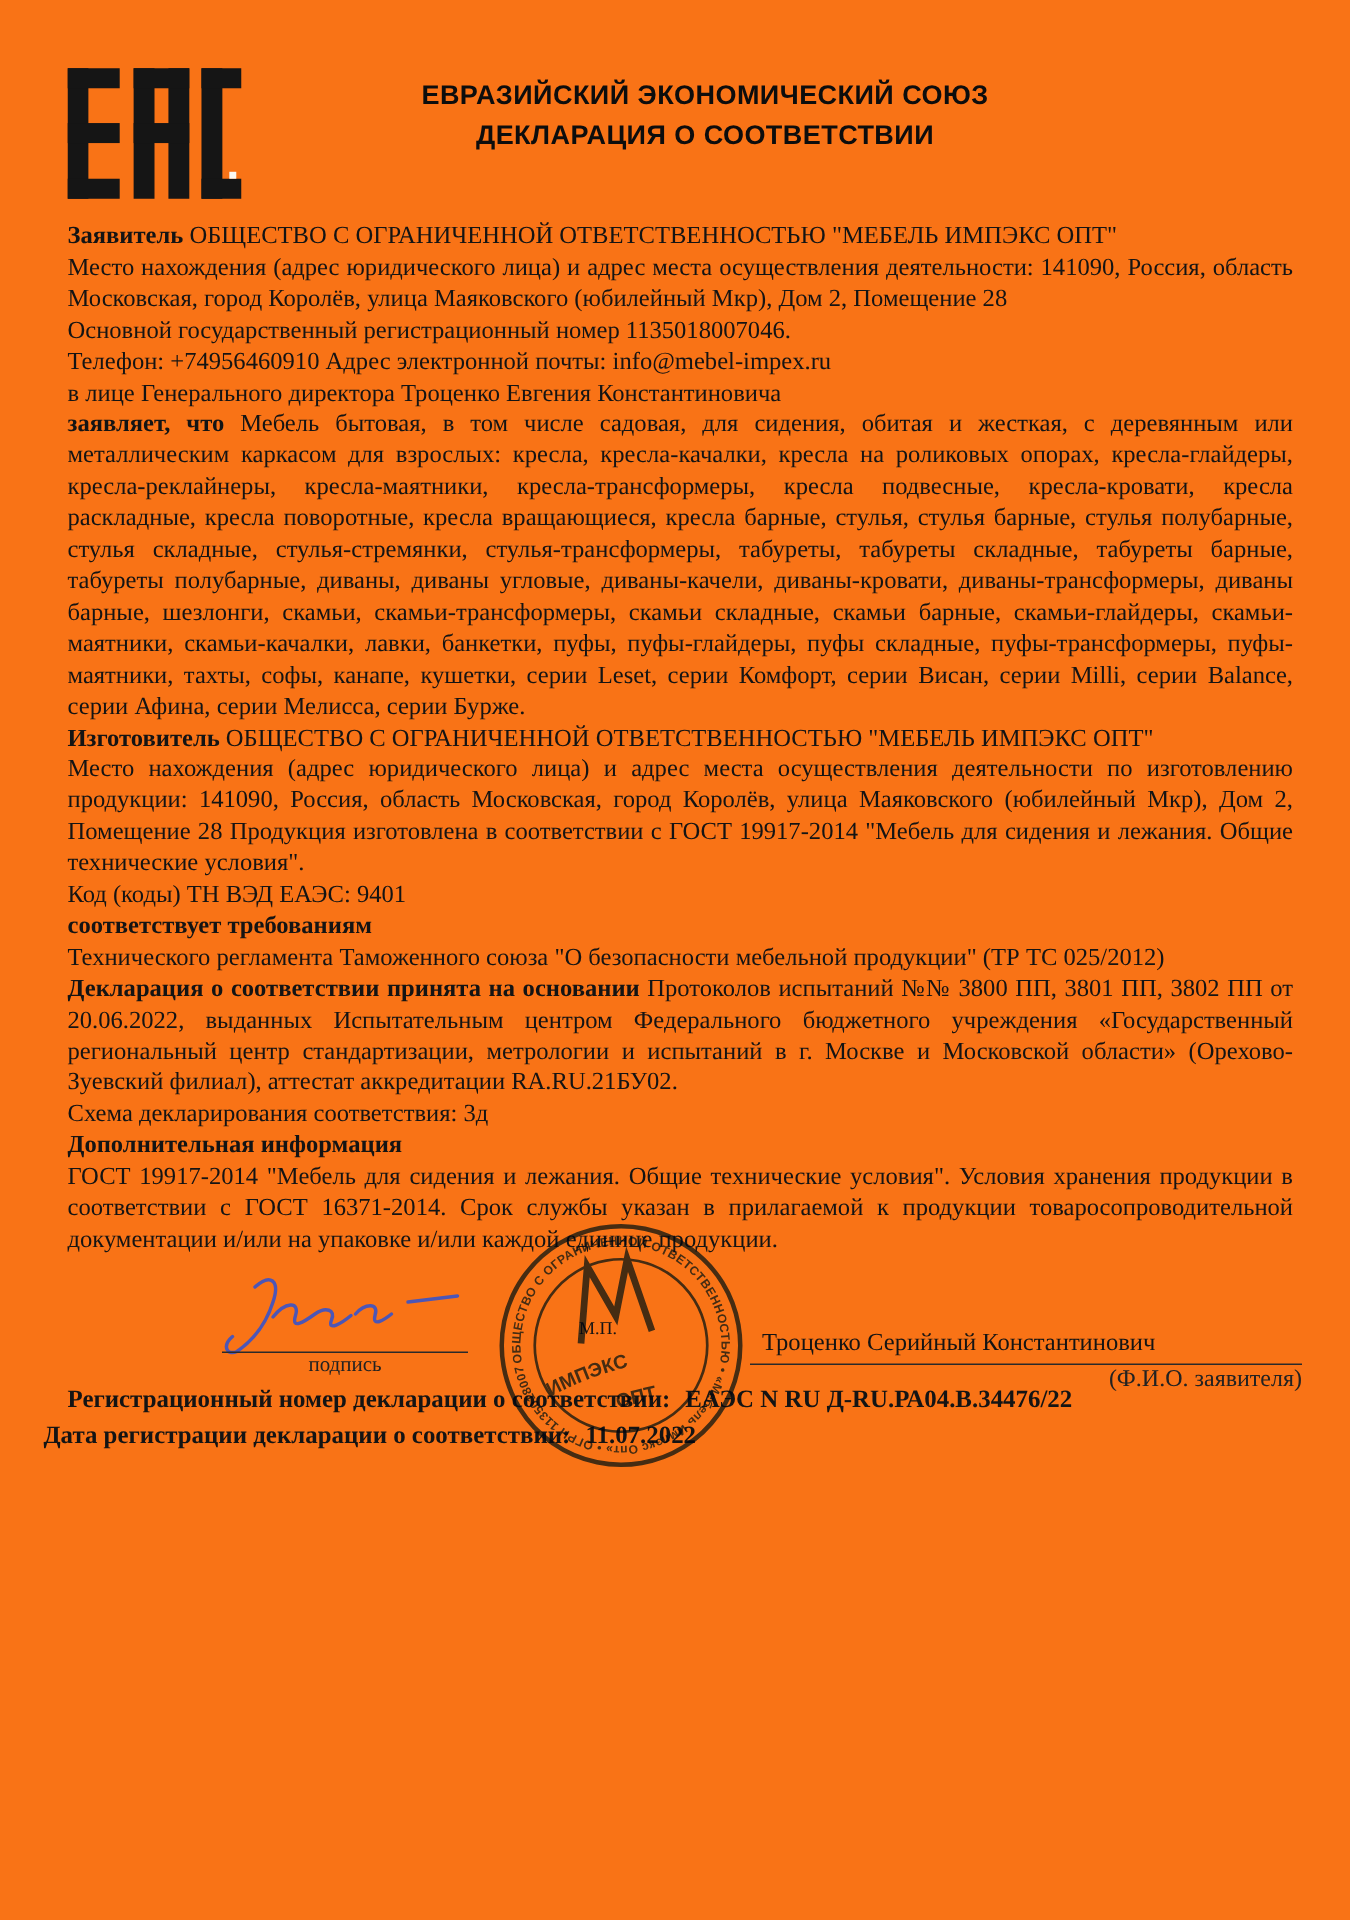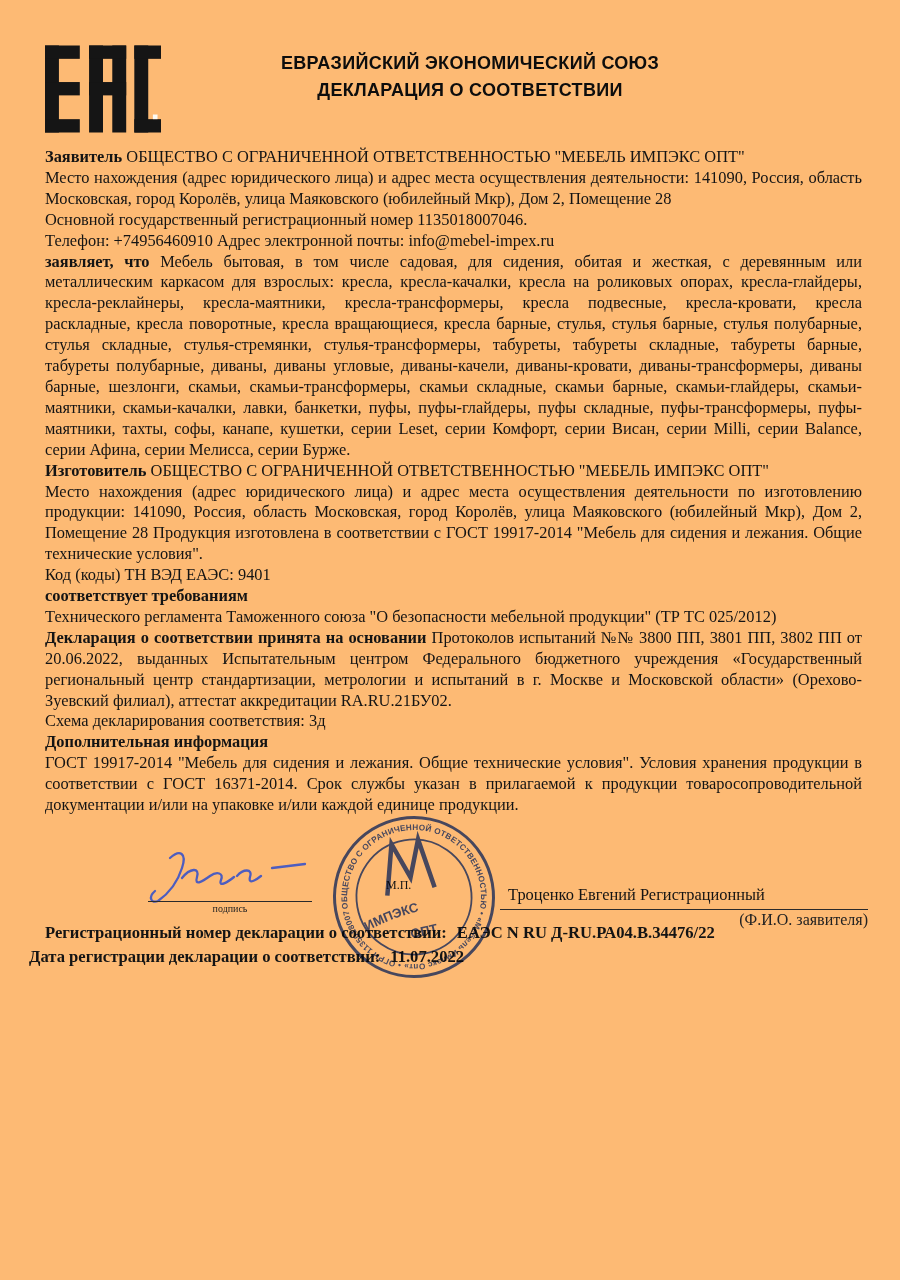--- a/index.html
+++ b/index.html
@@ -1,33 +1,33 @@
 <!DOCTYPE html>
 <html><head>
 <meta charset="utf-8">
 <style>
   html,body{margin:0;padding:0;}
-  .page{position:relative;width:900px;height:1280px;background:#fdba74;overflow:hidden;
+  .page{position:relative;width:900px;height:1280px;background:#f97316;overflow:hidden;
         font-family:"Liberation Serif",serif;color:#141414;}
   .abs{position:absolute;}
   
   .eac-logo{position:absolute;left:45px;top:44px;width:116px;height:90px;}
   .titles{position:absolute;left:40px;right:0;top:50px;text-align:center;
           font-family:"Liberation Sans",sans-serif;font-weight:bold;font-size:18px;
           line-height:27px;color:#0d0d0d;letter-spacing:.3px;}
   
   .body-text{position:absolute;left:45px;top:147px;width:817px;font-size:16.4px;
              line-height:20.9px;text-align:justify;}
   .body-text p{margin:0;}
   b{font-weight:bold;}
   
   .validity{left:45px;top:828px;font-weight:bold;font-size:16.4px;white-space:nowrap;}
   .sig-svg{left:140px;top:844px;}
   .sigline{left:148px;top:901px;width:164px;border-top:1.6px solid #2a2a2a;height:0;}
-  .sigcap{left:148px;top:903px;width:164px;text-align:center;font-size:10px;color:#222;}
+  .sigcap{left:148px;top:903px;width:164px;text-align:center;font-size:14px;color:#222;}
   .mp{left:386px;top:878px;font-size:12px;}
   .fio{left:508px;top:885px;font-size:16.4px;white-space:nowrap;}
   .fioline{left:500px;top:909px;width:368px;border-top:1.6px solid #2a2a2a;height:0;}
   .fiocap{left:500px;top:911px;width:368px;text-align:right;font-size:16px;color:#222;}
   .reg{left:45px;top:923px;font-weight:bold;font-size:16.6px;white-space:nowrap;}
   .datereg{left:29px;top:947px;font-weight:bold;font-size:16.6px;white-space:nowrap;}
   .gap{margin-left:10px;text-align:center;}
   
   .stamp{position:absolute;left:330px;top:813px;width:168px;height:168px;
          opacity:.87;mix-blend-mode:multiply;z-index:5;}
@@ -57,20 +57,21 @@
   <div class="titles">
     <div>ЕВРАЗИЙСКИЙ ЭКОНОМИЧЕСКИЙ СОЮЗ</div>
     <div>ДЕКЛАРАЦИЯ О СООТВЕТСТВИИ</div>
   </div>
 
   <div class="body-text">
     <p><b>Заявитель</b> <span>ОБЩЕСТВО С ОГРАНИЧЕННОЙ ОТВЕТСТВЕННОСТЬЮ "МЕБЕЛЬ ИМПЭКС ОПТ"</span></p>
     <p>Место нахождения (адрес юридического лица) и адрес места осуществления деятельности: 141090, Россия, область Московская, город Королёв, улица Маяковского (юбилейный Мкр), Дом 2, Помещение 28</p>
     <p>Основной государственный регистрационный номер 1135018007046.</p>
     <p>Телефон: +74956460910 Адрес электронной почты: info@mebel-impex.ru</p>
+    <p>в лице Генерального директора Троценко Евгения Константиновича</p>
     <p><b>заявляет, что</b> <span>Мебель бытовая, в том числе садовая, для сидения, обитая и жесткая, с деревянным или металлическим каркасом для взрослых: кресла, кресла-качалки, кресла на роликовых опорах, кресла-глайдеры, кресла-реклайнеры, кресла-маятники, кресла-трансформеры, кресла подвесные, кресла-кровати, кресла раскладные, кресла поворотные, кресла вращающиеся, кресла барные, стулья, стулья барные, стулья полубарные, стулья складные, стулья-стремянки, стулья-трансформеры, табуреты, табуреты складные, табуреты барные, табуреты полубарные, диваны, диваны угловые, диваны-качели, диваны-кровати, диваны-трансформеры, диваны барные, шезлонги, скамьи, скамьи-трансформеры, скамьи складные, скамьи барные, скамьи-глайдеры, скамьи-маятники, скамьи-качалки, лавки, банкетки, пуфы, пуфы-глайдеры, пуфы складные, пуфы-трансформеры, пуфы-маятники, тахты, софы, канапе, кушетки, серии Leset, серии Комфорт, серии Висан, серии Milli, серии Balance, серии Афина, серии Мелисса, серии Бурже.</span></p>
     <p><b>Изготовитель</b> <span>ОБЩЕСТВО С ОГРАНИЧЕННОЙ ОТВЕТСТВЕННОСТЬЮ "МЕБЕЛЬ ИМПЭКС ОПТ"</span></p>
     <p>Место нахождения (адрес юридического лица) и адрес места осуществления деятельности по изготовлению продукции: 141090, Россия, область Московская, город Королёв, улица Маяковского (юбилейный Мкр), Дом 2, Помещение 28 Продукция изготовлена в соответствии с ГОСТ 19917-2014 "Мебель для сидения и лежания. Общие технические условия".</p>
     <p>Код (коды) ТН ВЭД ЕАЭС: 9401</p>
     <p><b>соответствует требованиям</b></p>
     <p>Технического регламента Таможенного союза "О безопасности мебельной продукции" (ТР ТС 025/2012)</p>
     <p><b>Декларация о соответствии принята на основании</b> <span>Протоколов испытаний №№ 3800 ПП, 3801 ПП, 3802 ПП от 20.06.2022, выданных Испытательным центром Федерального бюджетного учреждения «Государственный региональный центр стандартизации, метрологии и испытаний в г. Москве и Московской области» (Орехово-Зуевский филиал), аттестат аккредитации RA.RU.21БУ02.</span></p>
     <p>Схема декларирования соответствия: 3д</p>
     <p><b>Дополнительная информация</b></p>
     <p>ГОСТ 19917-2014 "Мебель для сидения и лежания. Общие технические условия". Условия хранения продукции в соответствии с ГОСТ 16371-2014. Срок службы указан в прилагаемой к продукции товаросопроводительной документации и/или на упаковке и/или каждой единице продукции.</p>
@@ -83,21 +84,21 @@
       <path d="M42 34 C50 24 60 23 57 33 C54 43 63 37 70 32 C77 27 84 29 81 36 C78 44 88 38 94 33"></path>
       <path d="M97 32 C103 25 113 24 110 33 C108 41 116 36 121 32"></path>
       <path d="M132 24 L165 20"></path>
     </g>
   </svg>
   <div class="abs sigline"></div>
   <div class="abs sigcap">подпись</div>
 
   <div class="abs mp">М.П.</div>
 
-  <div class="abs fio">Троценко Евгений Регистрационный</div>
+  <div class="abs fio">Троценко Серийный Константинович</div>
   <div class="abs fioline"></div>
   <div class="abs fiocap">(Ф.И.О. заявителя)</div>
 
   <div class="abs reg"><span>Регистрационный номер декларации о соответствии:</span><span class="gap">ЕАЭС N RU Д-RU.РА04.В.34476/22</span></div>
   <div class="abs datereg"><span>Дата регистрации декларации о соответствии:</span><span class="gap">11.07.2022</span></div>
 
   <svg class="stamp" viewBox="-84 -84 168 168">
     <defs>
       <path id="ringPath" d="M -67 0 A 67 67 0 1 1 67 0 A 67 67 0 1 1 -67 0"></path>
       <path id="arcPath" d="M -54 26 Q 0 8 54 18"></path>

